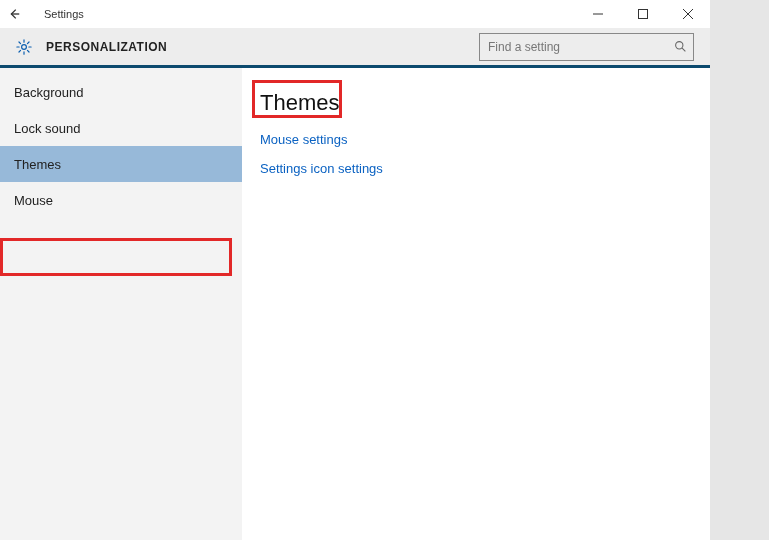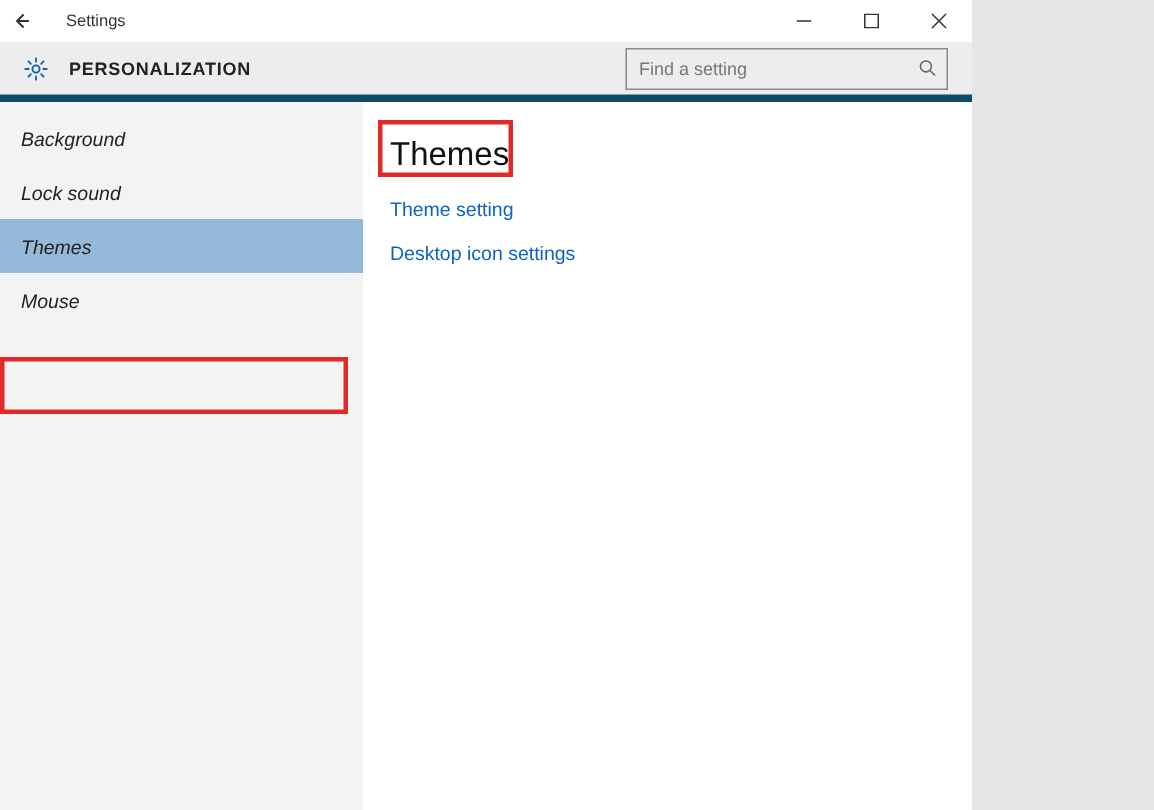--- a/index.html
+++ b/index.html
@@ -8,21 +8,21 @@
     padding: 0;
     font-family: "Segoe UI", Tahoma, sans-serif;
   }
   body {
     width: 769px;
     height: 540px;
     overflow: hidden;
     background: #e6e6e6;
   }
   .window {
-    width: 648px;
+    width: 710px;
     height: 540px;
     background: #0ea5e9;
     position: relative;
     display: flex;
     flex-direction: column;
   }
   
   .titlebar {
     height: 28px;
     background: #ffffff;
@@ -63,21 +63,21 @@
     cursor: default;
   }
   .win-btn svg { stroke: #333; }
   
   .header {
     height: 40px;
     background: #ededed;
     display: flex;
     align-items: center;
     padding: 0 16px 0 14px;
-    border-bottom: 5px solid #0c4a6e;
+    border-bottom: 3px solid #0c4a6e;
   }
   .gear {
     width: 20px;
     height: 20px;
     display: flex;
     align-items: center;
     justify-content: center;
     color: #0b5fb0;
   }
   .section-label {
@@ -129,21 +129,20 @@
   }
   .nav-item {
     height: 36px;
     display: flex;
     align-items: center;
     padding-left: 14px;
     font-size: 13px;
     color: #222;
     cursor: default;
     position: relative;
-    font-style: italic;
   }
   .nav-item.selected {
     background: #97b9d9;
   }
   .hl-outline {
     position: absolute;
     border: 3px solid #e22828;
     pointer-events: none;
   }
   .hl-sidebar {
@@ -249,21 +248,21 @@
         <span>Themes</span>
       </div>
       <div class="nav-item">
         <span>Mouse</span>
       </div>
       <div class="hl-outline hl-sidebar"></div>
     </div>
 
     <div class="content">
       <h1>Themes</h1>
-      <span class="link">Theme setting</span>
-
-      <span class="link">Desktop icon settings</span>
+      <span class="link">Mouse settings</span>
+
+      <span class="link">Settings icon settings</span>
 
       <div class="hl-outline hl-themes"></div>
     </div>
   </div>
 
 </div>
 
 </body></html>

